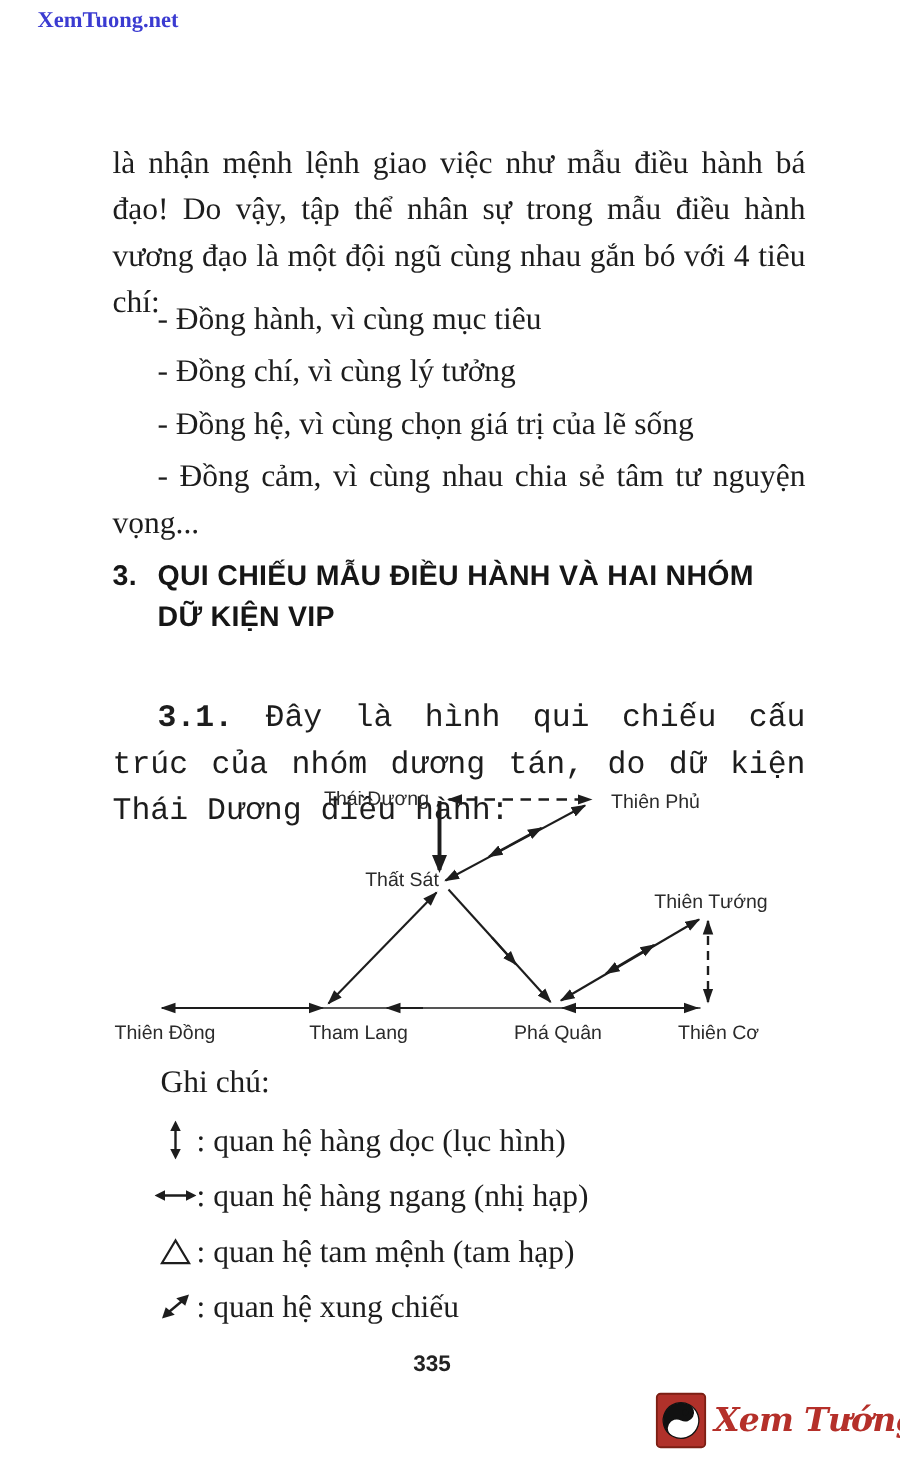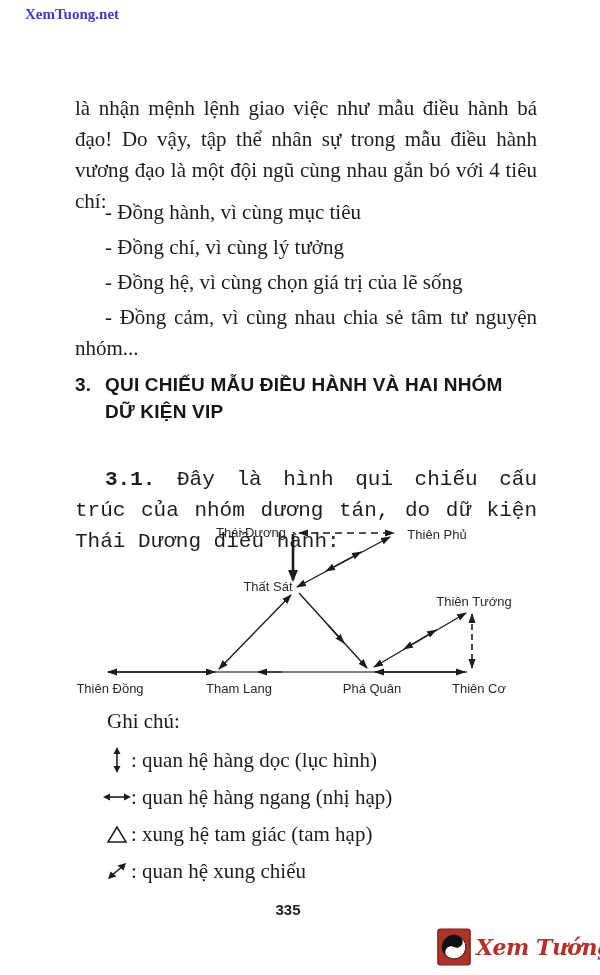--- a/index.html
+++ b/index.html
@@ -57,21 +57,21 @@
 <div class="page">
 
   <a class="watermark">XemTuong.net</a>
 
   <p class="copy para1">là nhận mệnh lệnh giao việc như mẫu điều hành bá đạo! Do vậy, tập thể nhân sự trong mẫu điều hành vương đạo là một đội ngũ cùng nhau gắn bó với 4 tiêu chí:</p>
 
   <div class="copy bullets">
     <p>- Đồng hành, vì cùng mục tiêu</p>
     <p>- Đồng chí, vì cùng lý tưởng</p>
     <p>- Đồng hệ, vì cùng chọn giá trị của lẽ sống</p>
-    <p>- Đồng cảm, vì cùng nhau chia sẻ tâm tư nguyện nhóm...</p>
+    <p>- Đồng cảm, vì cùng nhau chia sẻ tâm tư nguyện vọng...</p>
   </div>
 
   <div class="heading">
     <span class="hnum">3.</span>
     <span class="htext">QUI CHIẾU MẪU ĐIỀU HÀNH VÀ HAI NHÓM DỮ KIỆN VIP</span>
   </div>
 
   <p class="copy sec31"><span class="b">3.1.</span><span> Đây là hình qui chiếu cấu trúc của nhóm dương tán, do dữ kiện Thái Dương điều hành:</span></p>
 
   <div class="diagram">
@@ -138,21 +138,21 @@
         </svg>
       </span>
       <span class="ltext">: quan hệ hàng ngang (nhị hạp)</span>
     </div>
     <div class="lrow">
       <span class="licon">
         <svg width="22" height="19" viewBox="0 0 22 19">
           <polygon points="11,2 2,17 20,17" fill="none" stroke="#1d1d1d" stroke-width="1.5"></polygon>
         </svg>
       </span>
-      <span class="ltext">: xung hệ tam giác (tam hạp)</span>
+      <span class="ltext">: quan hệ tam mệnh (tam hạp)</span>
     </div>
     <div class="lrow">
       <span class="licon">
         <svg width="22" height="20" viewBox="0 0 22 20">
           <line x1="5" y1="15" x2="17" y2="5" stroke="#1d1d1d" stroke-width="1.6"></line>
           <path d="M20,2 L17.5,9.5 L11.5,4.5 z" fill="#1d1d1d"></path>
           <path d="M2,18 L4.5,10.5 L10.5,15.5 z" fill="#1d1d1d"></path>
         </svg>
       </span>
       <span class="ltext">: quan hệ xung chiếu</span>

